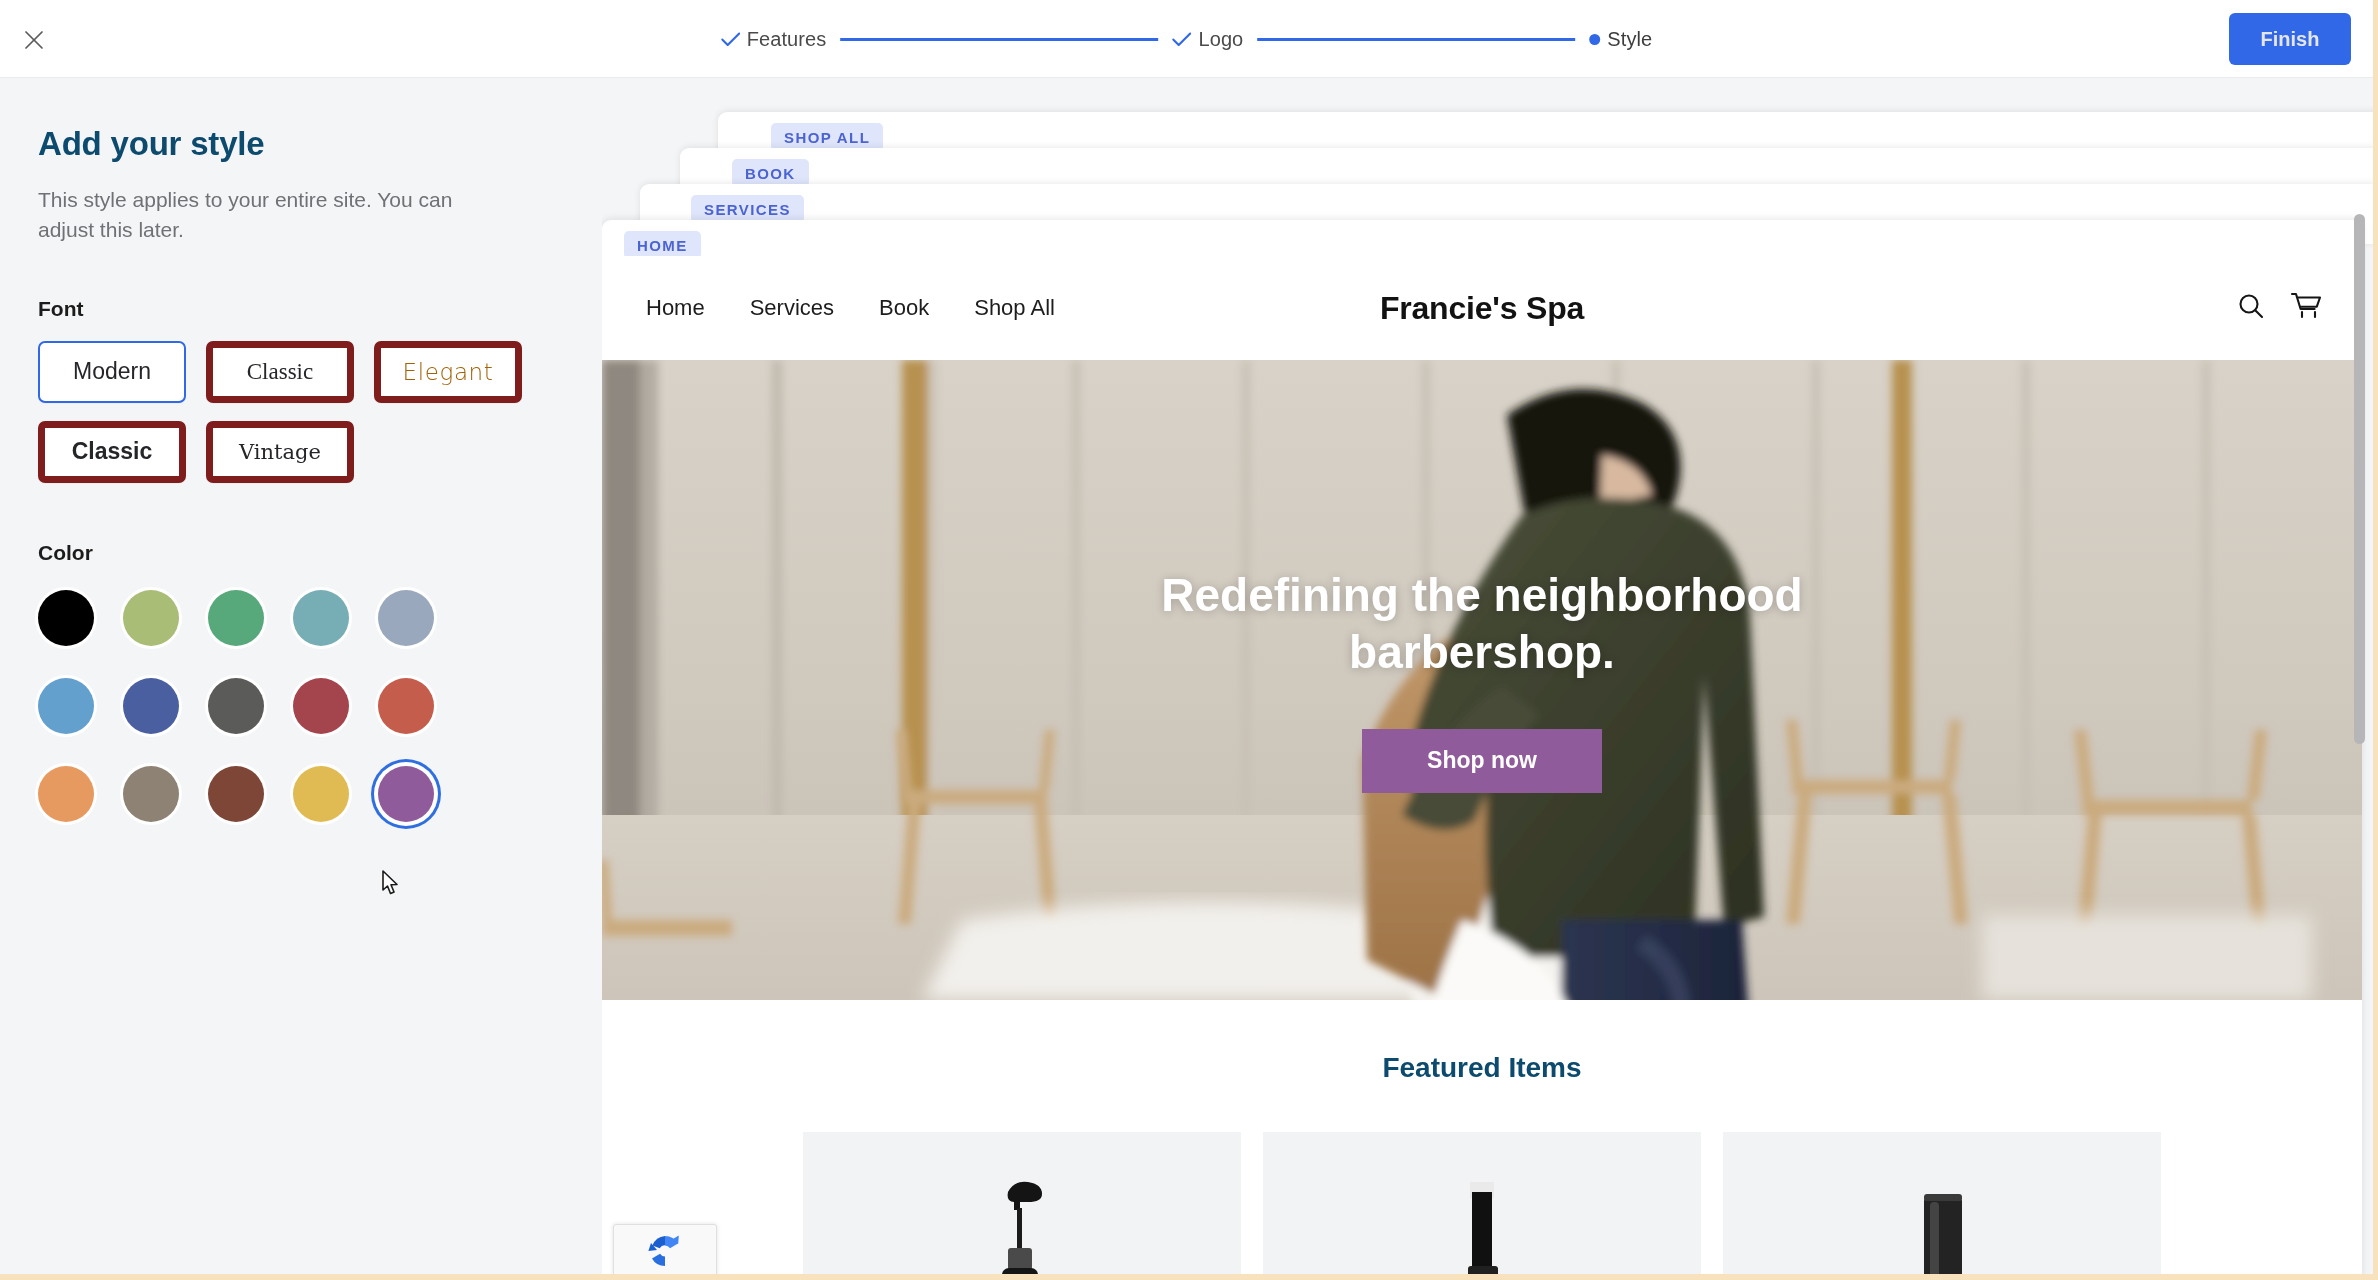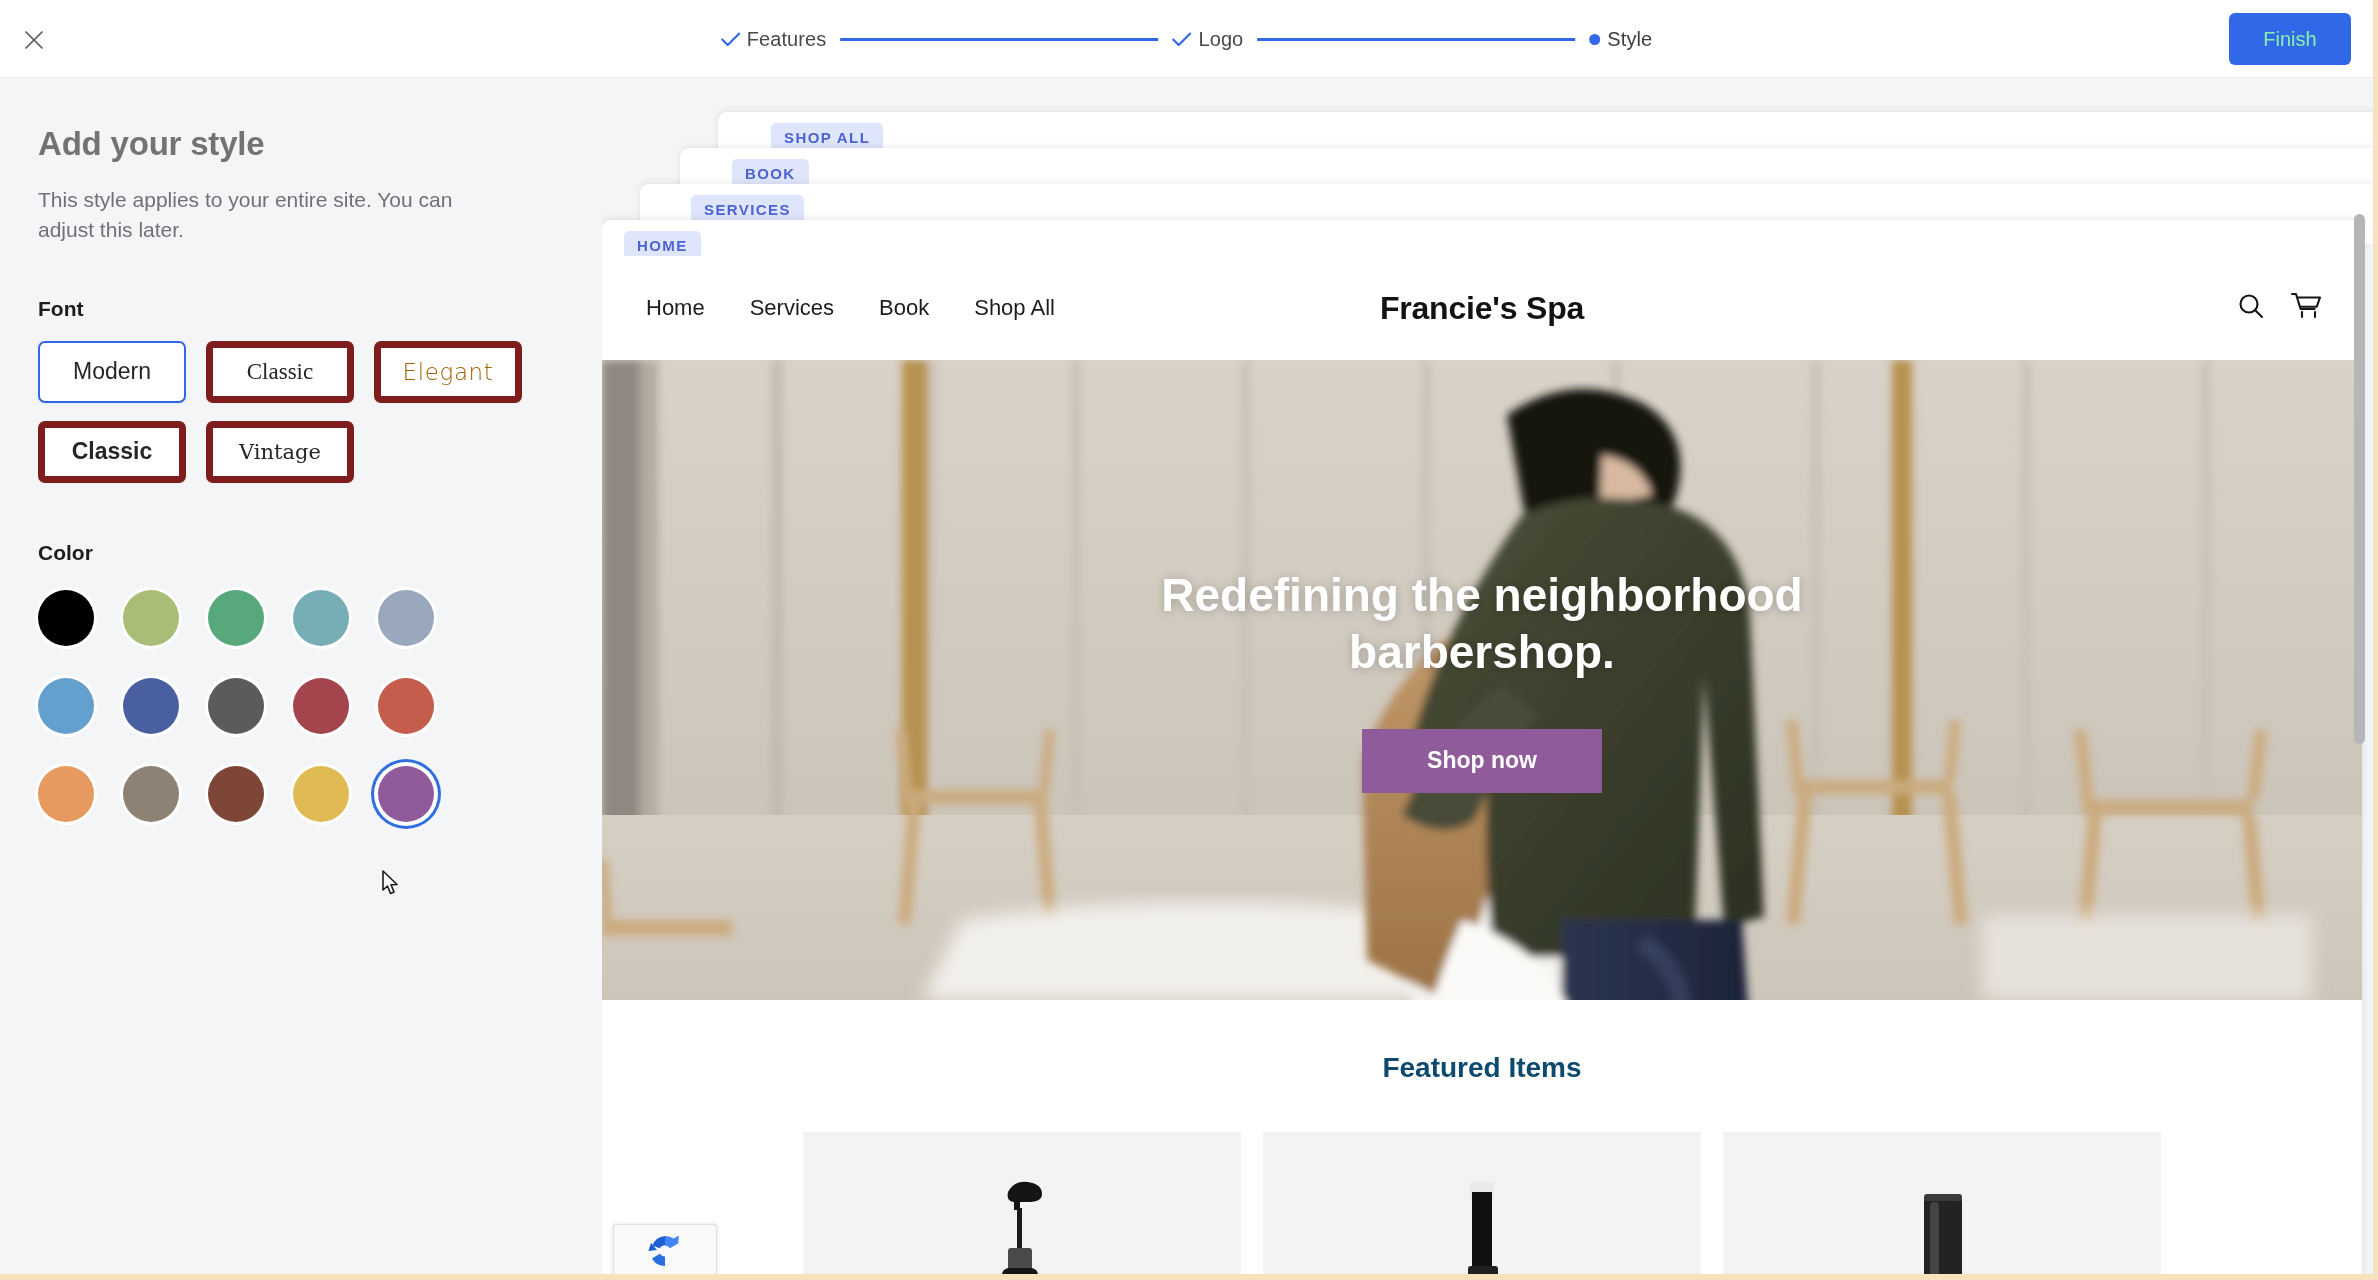--- a/index.html
+++ b/index.html
@@ -51,39 +51,39 @@
   .step.current .step-label { color: #3d3d3d; }
   .step-line {
     height: 3px; background: #3068e8;
     margin: 0 14px; display: block;
   }
   .line-a { width: 318px; }
   .line-b { width: 318px; }
 
   .finish-btn {
     position: absolute; right: 22px; top: 13px;
-    background: #3068e8; color: #86efac;
+    background: #3068e8; color: #e5e5e5;
     border: none; border-radius: 6px;
-    font-size: 20px; font-weight: 400;
+    font-size: 20px; font-weight: 700;
     padding: 0 26px; height: 52px;
     min-width: 122px;
     cursor: pointer;
     font-family: "Liberation Sans", sans-serif;
   }
 
   
   .left-panel {
     position: absolute; left: 0; top: 78px;
     width: 602px; height: 1196px;
     background: #f4f5f7;
     padding: 47px 38px 0 38px;
     z-index: 30;
   }
   .panel-title {
-    font-size: 33px; font-weight: 700; color: #737373;
+    font-size: 33px; font-weight: 700; color: #0c4a6e;
     letter-spacing: -0.2px;
     margin-bottom: 22px;
   }
   .panel-desc {
     font-size: 21px; color: #6f7175; line-height: 1.42;
     max-width: 470px;
     margin-bottom: 52px;
   }
   .section-label {
     font-size: 21px; font-weight: 700; color: #1c1c1c;

